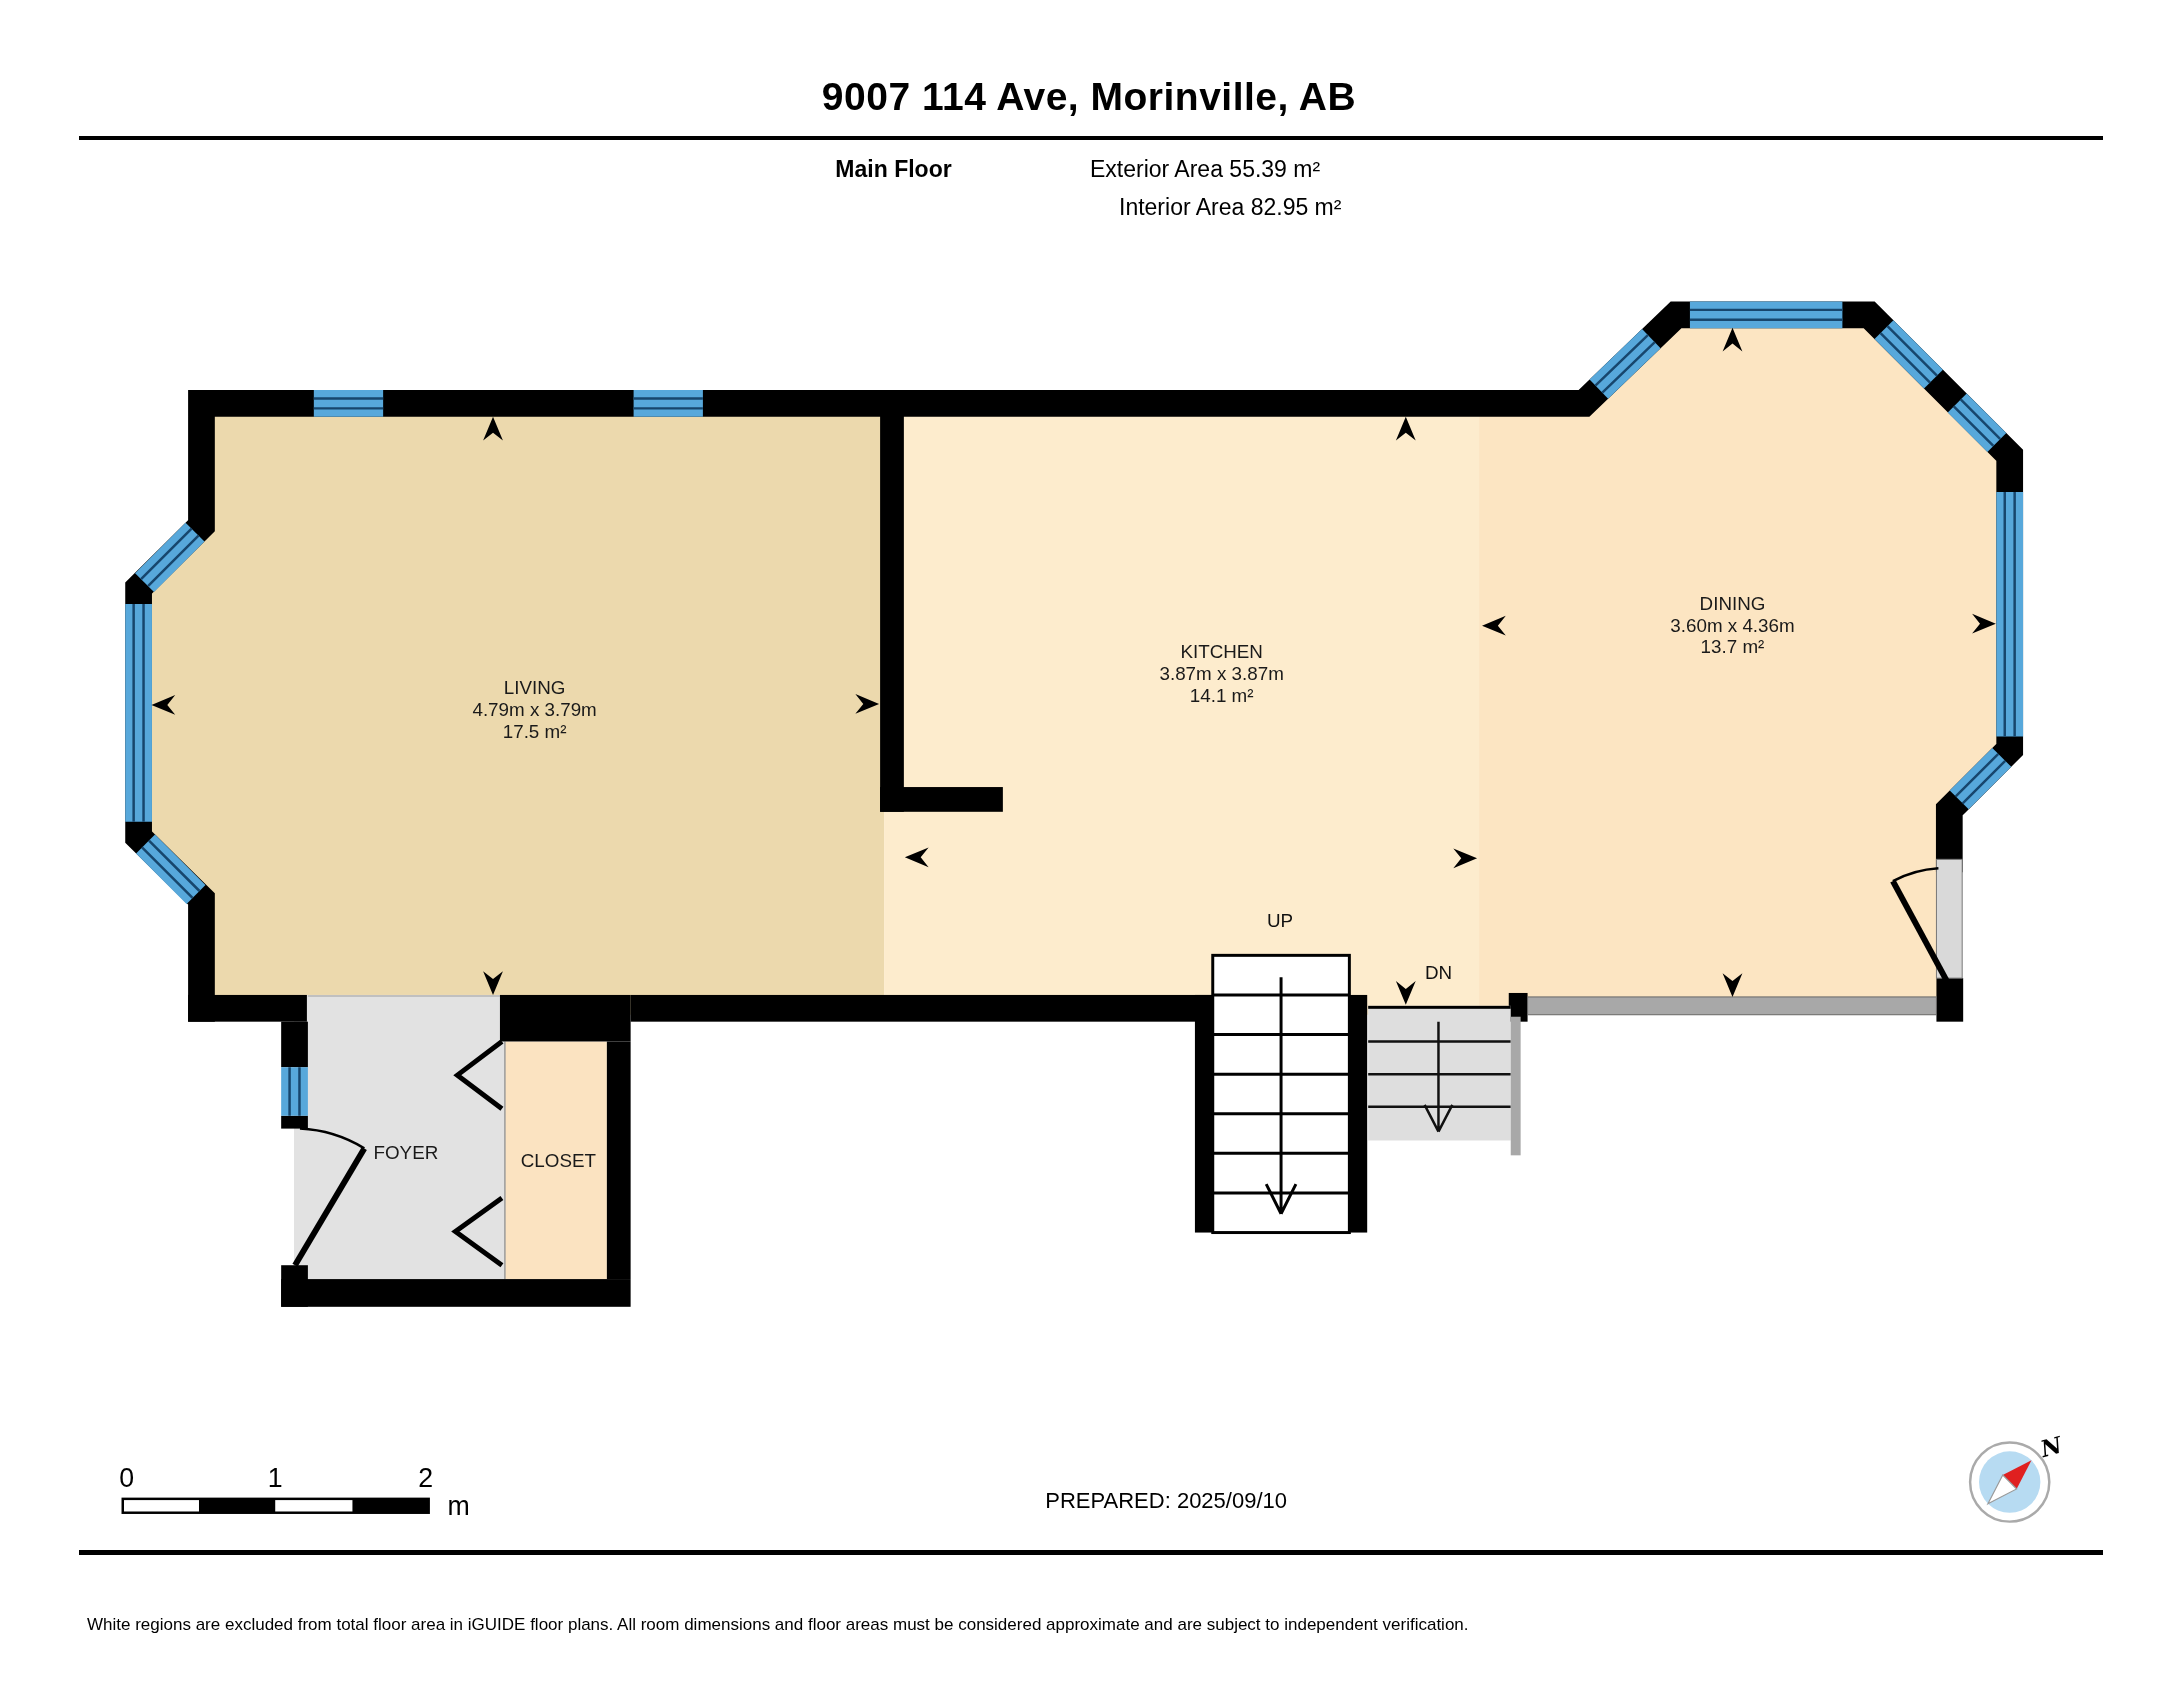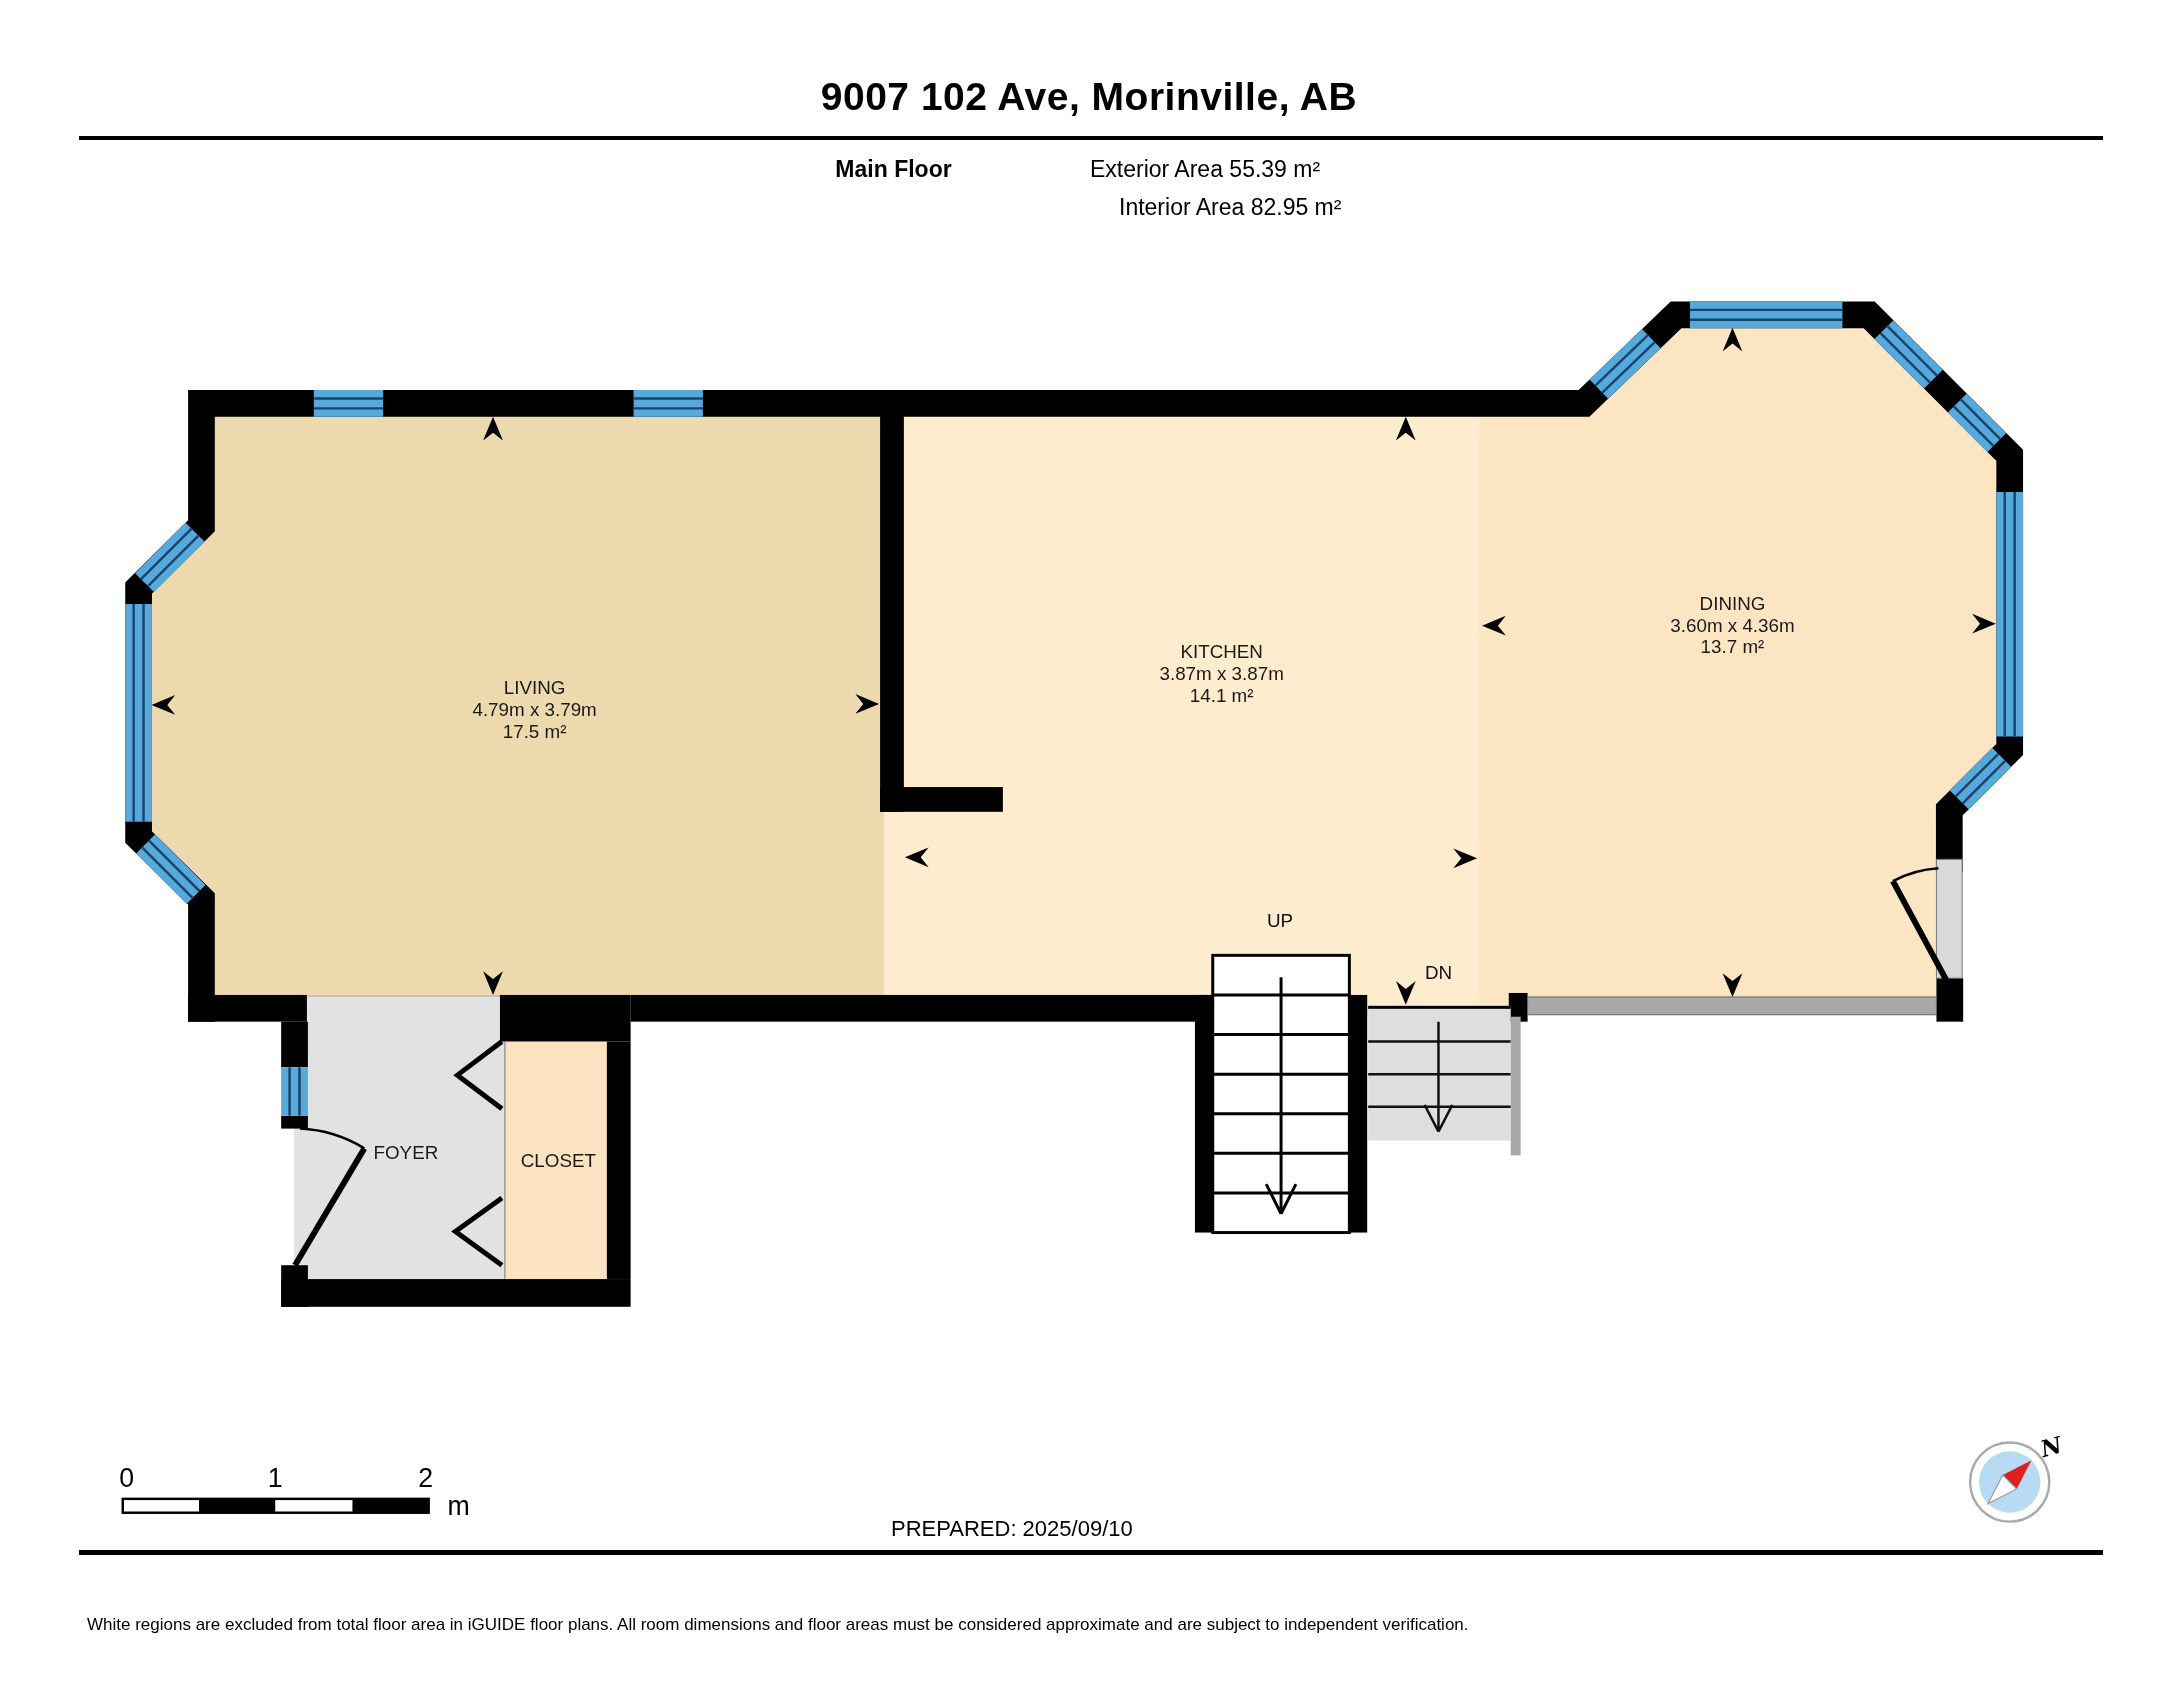--- a/index.html
+++ b/index.html
@@ -3,34 +3,34 @@
 <meta charset="utf-8">
 <style>
   html,body{margin:0;padding:0;background:#fff;width:2178px;height:1683px;overflow:hidden;
     font-family:"Liberation Sans", sans-serif;color:#000;}
   .abs{position:absolute;}
   #page-title{top:75px;left:0;width:2178px;text-align:center;font-size:39px;font-weight:bold;letter-spacing:0.5px;}
   #header-rule{top:136px;left:79px;width:2024px;height:4px;background:#000;}
   #floor-label{top:156px;left:693px;width:401px;text-align:center;font-size:23px;font-weight:bold;}
   #ext-area{top:156px;left:1090px;font-size:23px;}
   #int-area{top:194px;left:1119px;font-size:23px;}
-  #prepared{top:1488px;left:891px;width:396px;text-align:left;font-size:22px;margin-top:28px;}
+  #prepared{top:1488px;left:891px;width:396px;text-align:right;font-size:22px;}
   #footer-rule{top:1550px;left:79px;width:2024px;height:5px;background:#000;}
   #disclaimer{top:1615px;left:87px;width:2020px;font-size:17px;}
   #plan-svg{position:absolute;top:0;left:0;}
   text{font-family:"Liberation Sans", sans-serif;}
   .room-name,.room-dims,.room-area{font-size:19px;fill:#1a1a1a;}
   .stair-label{font-size:19px;fill:#111;}
   .scale-num{font-size:27px;fill:#000;}
   .north{font-size:23px;font-style:italic;font-weight:bold;font-family:"DejaVu Serif", serif;fill:#000;}
 </style>
 </head>
 <body>
 
-<div class="abs" id="page-title">9007 102 Ave, Morinville, AB</div>
+<div class="abs" id="page-title">9007 114 Ave, Morinville, AB</div>
 <div class="abs" id="header-rule"></div>
 <div class="abs" id="floor-label">Main Floor</div>
 <div class="abs" id="ext-area">Exterior Area 55.39 m²</div>
 <div class="abs" id="int-area">Interior Area 82.95 m²</div>
 
 <svg id="plan-svg" width="2178" height="1683" viewBox="0 0 2200 1700">
 
   <g>
     <path d="M 203,407 L 893,407 L 893,1025 L 203,1025 L 203,908 L 140,845 L 140,594 L 203,530 Z" fill="#ecd9ad"></path>
     <rect x="893" y="407" width="601" height="618" fill="#fdeccd"></rect>

